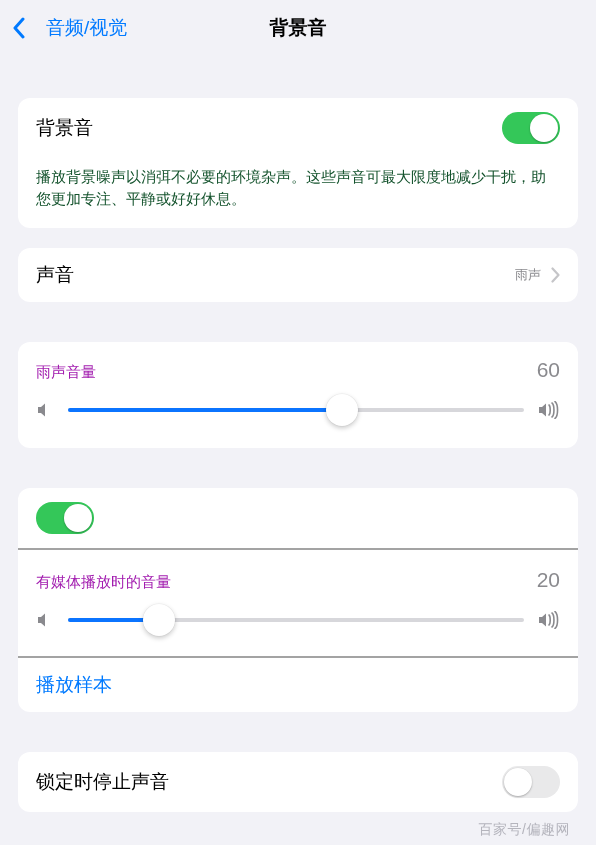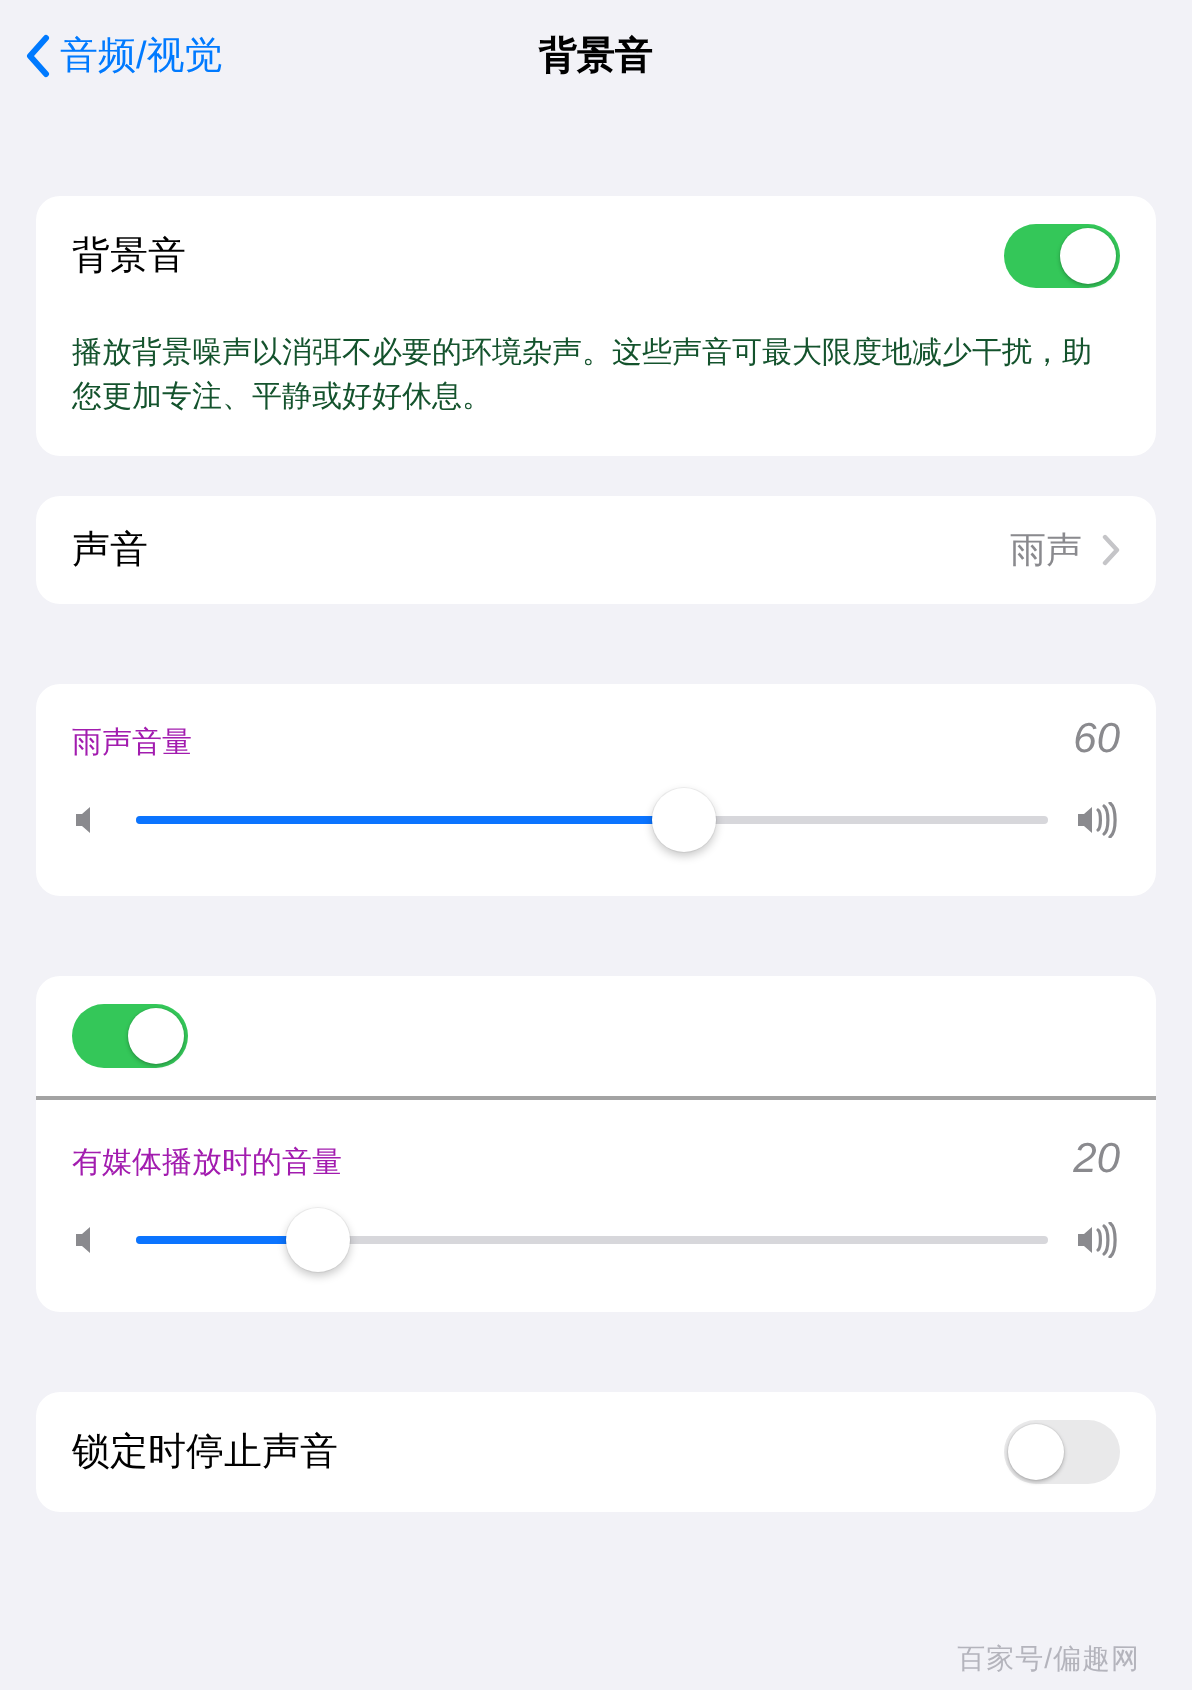--- a/index.html
+++ b/index.html
@@ -16,21 +16,21 @@
     .header {
       height: 56px;
       display: flex;
       align-items: center;
       position: relative;
       padding: 0 12px;
     }
     .back {
       display: flex;
       align-items: center;
-      gap: 4px;
+      gap: 20px;
       color: #007aff;
       font-size: 19px;
     }
     .back svg { display: block; }
     .title {
       position: absolute;
       left: 50%;
       transform: translateX(-50%);
       font-size: 19px;
       font-weight: 600;
@@ -55,21 +55,21 @@
       min-height: 52px;
     }
     .row + .row.sep, .sep-top { border-top: 2px solid #a3a3a3; }
     .row-label { font-size: 19px; color: #000; }
     .row-label.blue { color: #007aff; }
     .row-detail {
       display: flex;
       align-items: center;
       gap: 10px;
       color: #8a8a8e;
-      font-size: 18px;
+      font-size: 13px;
     }
     .chevron { color: #c5c5c8; }
 
     
     .toggle {
       width: 58px; height: 32px;
       border-radius: 16px;
       position: relative;
       transition: background .2s;
     }
@@ -133,21 +133,21 @@
       box-shadow: 0 2px 5px rgba(0,0,0,0.22), 0 0 0 0.5px rgba(0,0,0,0.05);
     }
 
     .value-row {
       display: flex;
       justify-content: space-between;
       align-items: baseline;
       padding: 16px 18px 6px 18px;
     }
     .value-row .lbl  { font-size: 15px; color: #a21caf; }
-    .value-row .num  { font-size: 21px; color: #8a8a8e; font-style: italic; }
+    .value-row .num  { font-size: 21px; color: #8a8a8e; }
 
     .watermark {
       position: absolute;
       right: 26px;
       bottom: 6px;
       font-size: 14px;
       color: rgba(130,130,140,0.55);
       letter-spacing: 0.5px;
     }
   </style>
@@ -240,20 +240,23 @@
       <span class="speaker">
         <svg width="22" height="18" viewBox="0 0 22 18">
           <path d="M1 6h3l4-3.5v13L4 12H1z" fill="#8a8a8e"></path>
           <path d="M11 4c1.6 1.2 1.6 8.8 0 10" fill="none" stroke="#8a8a8e" stroke-width="1.6" stroke-linecap="round"></path>
           <path d="M14 2c2.6 2 2.6 12 0 14" fill="none" stroke="#8a8a8e" stroke-width="1.6" stroke-linecap="round"></path>
           <path d="M17 0.5c3.4 2.6 3.4 14.4 0 17" fill="none" stroke="#8a8a8e" stroke-width="1.6" stroke-linecap="round"></path>
         </svg>
       </span>
     </div>
 
+    <div class="row sep-top">
+      <span class="row-label blue">播放样本</span>
+    </div>
   </div>
 
   <div class="group gap-md">
     <div class="row">
       <span class="row-label">锁定时停止声音</span>
       <div class="toggle off">
           <div class="knob"></div>
         </div>
     </div>
   </div>

